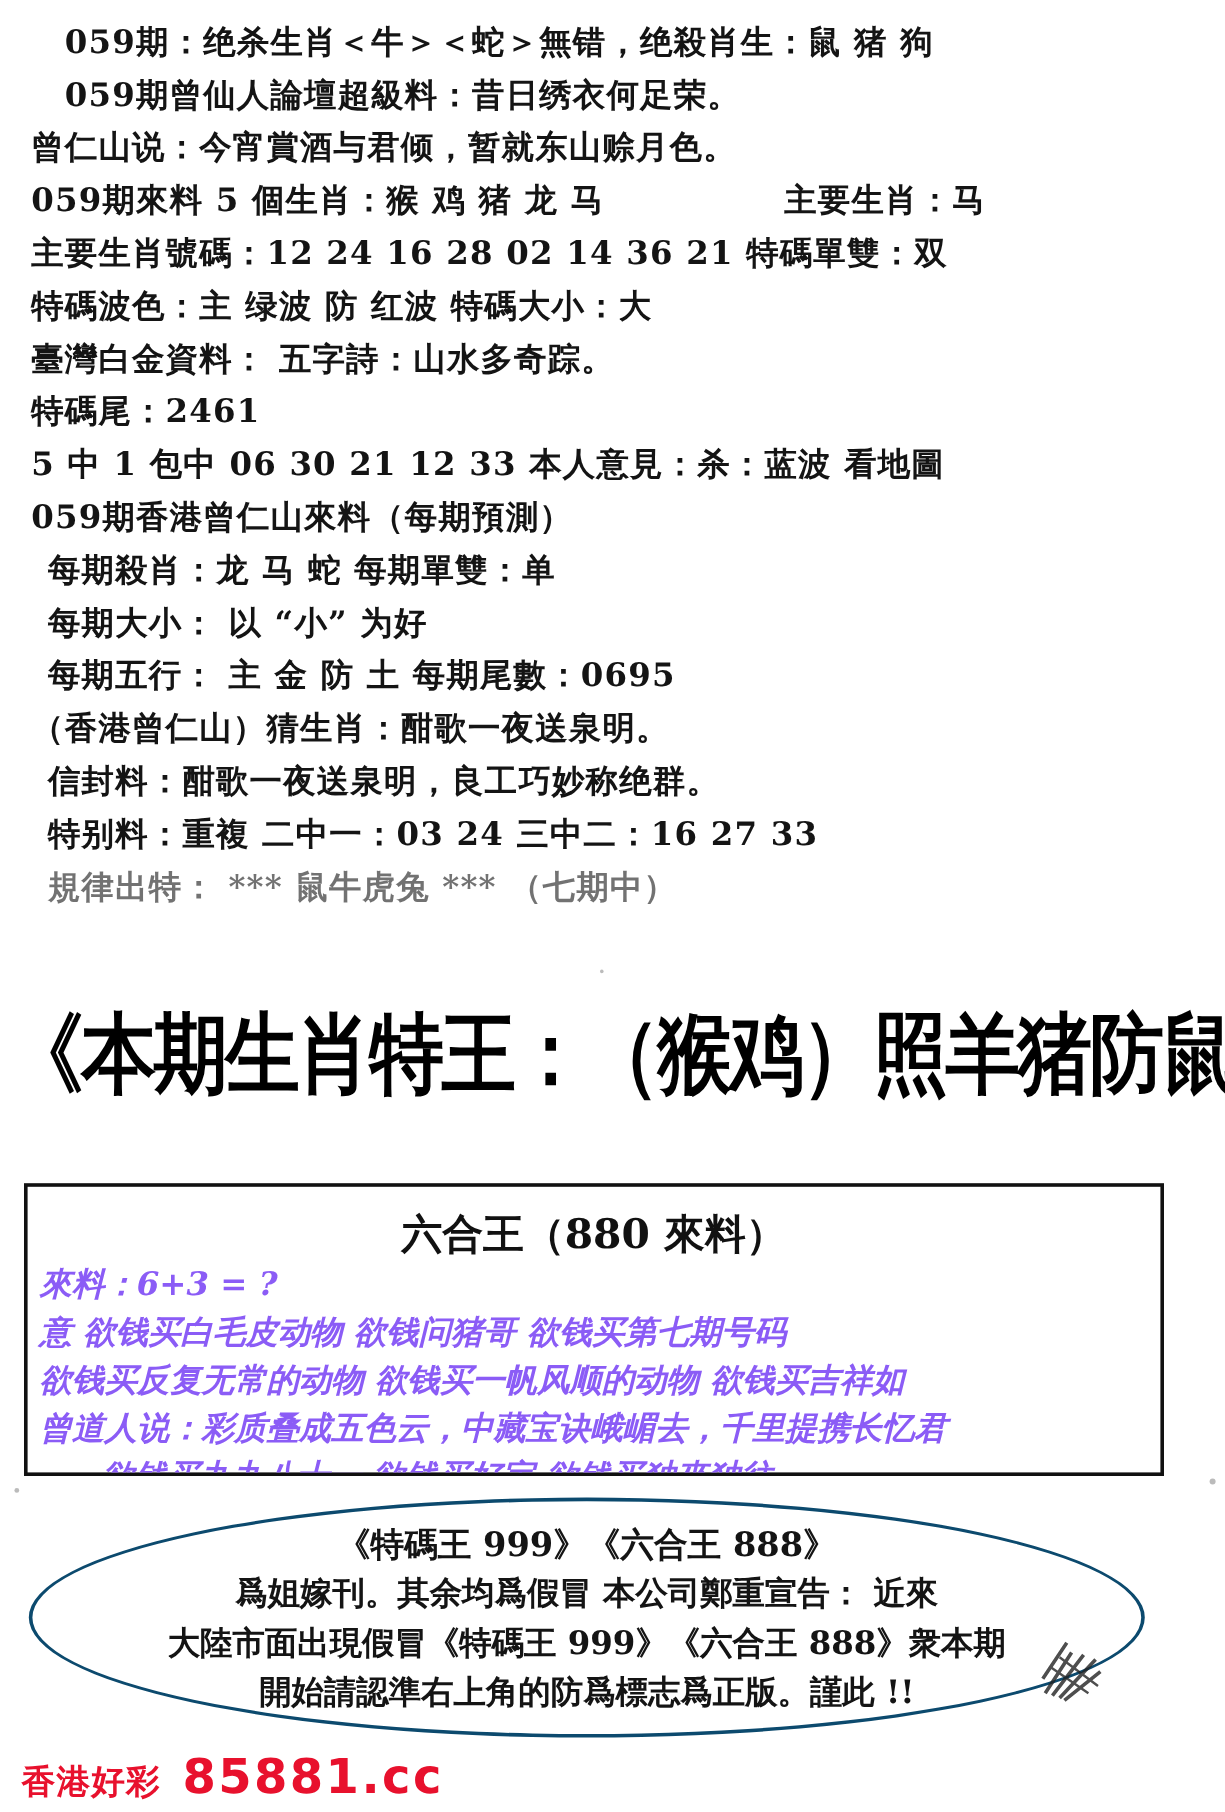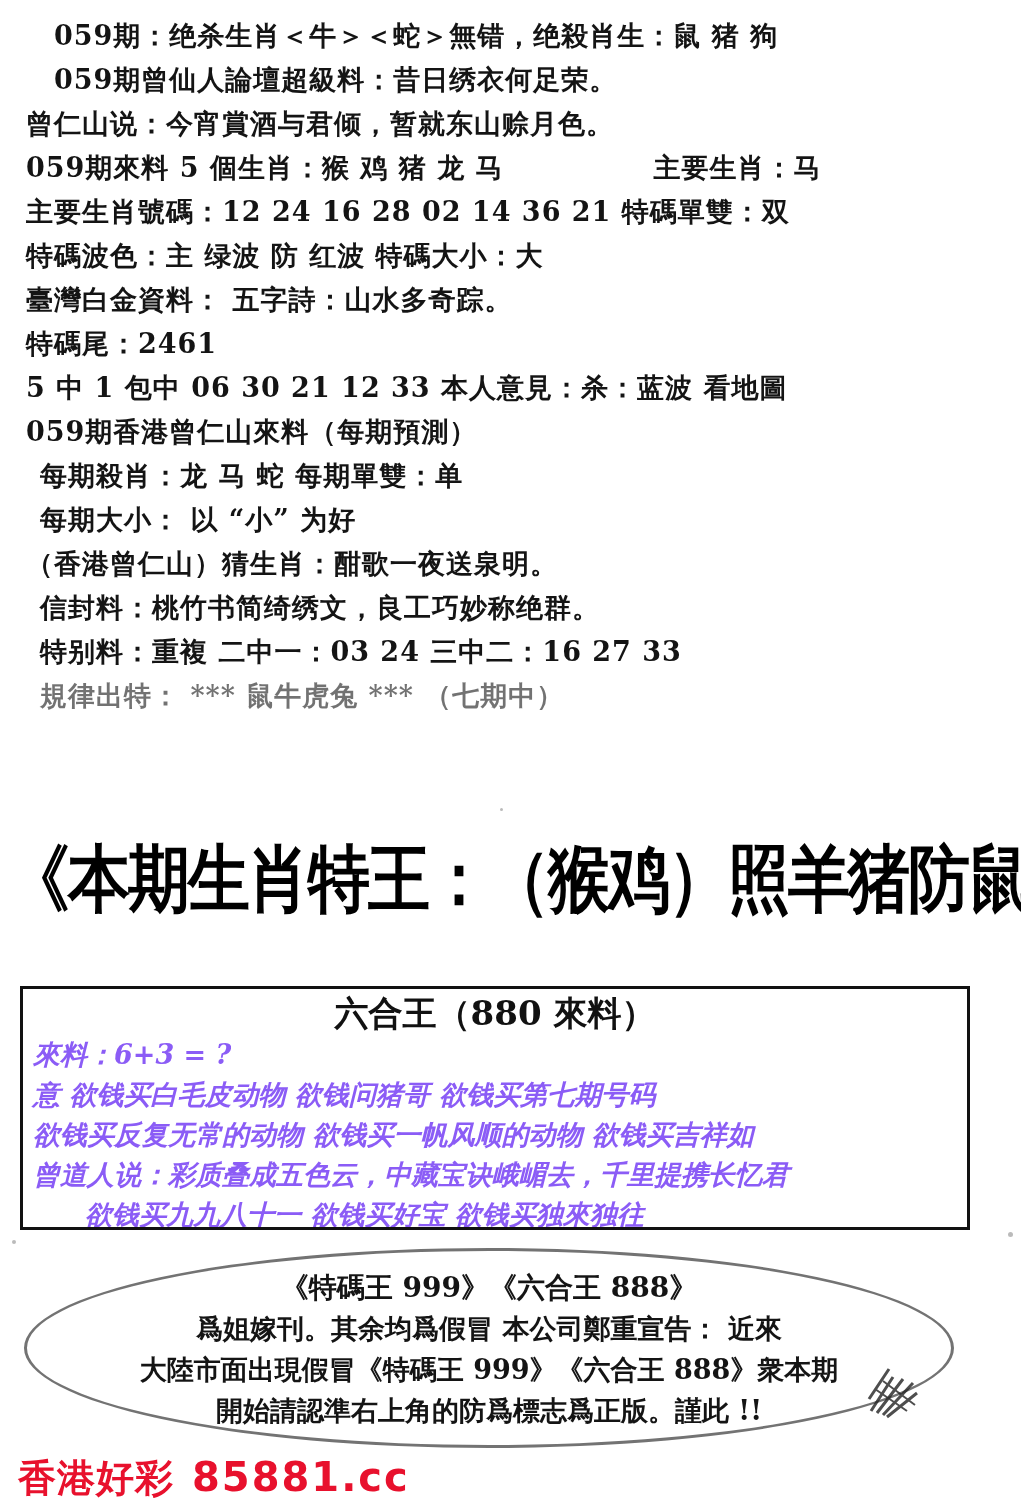--- a/index.html
+++ b/index.html
@@ -72,21 +72,21 @@
 
   
   .framed {
     position: absolute;
     left: 20px;
     top: 986px;
     width: 950px;
     height: 244px;
     border: 3px solid #111;
     box-sizing: border-box;
-    padding: 4px 10px 0 10px;
+    padding: 20px 10px 0 10px;
     overflow: hidden;
   }
   .framed .box-title {
     text-align: center;
     font-family: "DejaVu Serif", serif;
     font-size: 34px;
     font-weight: bold;
     line-height: 44px;
     color: #111;
     margin-top: -2px;
@@ -102,21 +102,21 @@
   }
   .framed .bline.center-ind { padding-left: 52px; }
 
   
   .oval {
     position: absolute;
     left: 24px;
     top: 1248px;
     width: 930px;
     height: 200px;
-    border: 3px solid #737373;
+    border: 3px solid #0c4a6e;
     border-radius: 50%;
     box-sizing: border-box;
     padding-top: 16px;
   }
   .oval .oline {
     text-align: center;
     font-family: "DejaVu Serif", serif;
     font-size: 27px;
     line-height: 41px;
     font-weight: 600;
@@ -141,21 +141,21 @@
     left: 18px;
     bottom: 6px;
     width: 1000px;
     display: flex;
     align-items: baseline;
     gap: 18px;
   }
   .footer .brand {
     font-family: "DejaVu Sans", sans-serif;
     font-weight: bold;
-    font-size: 38px;
+    font-size: 28px;
     color: #e8112d;
     letter-spacing: 1px;
   }
   .footer .url {
     font-family: "DejaVu Sans", sans-serif;
     font-weight: bold;
     font-size: 40px;
     color: #e8112d;
     letter-spacing: 2px;
   }
@@ -181,22 +181,23 @@
       <span>059期來料 5 個生肖：猴 鸡 猪 龙 马</span><span class="sp-lg"></span><span>主要生肖：马</span>
     </div>
     <div class="line">主要生肖號碼：12 24 16 28 02 14 36 21  特碼單雙：双</div>
     <div class="line">特碼波色：主 绿波  防 红波  特碼大小：大</div>
     <div class="line">臺灣白金資料：  五字詩：山水多奇踪。</div>
     <div class="line">特碼尾：2461</div>
     <div class="line">5 中 1 包中  06 30 21 12 33  本人意見：杀：蓝波 看地圖</div>
     <div class="line">059期香港曾仁山來料（每期預測）</div>
     <div class="line indent-2">每期殺肖：龙 马 蛇   每期單雙：单</div>
     <div class="line indent-2">每期大小： 以 “小” 为好</div>
+    <div class="line indent-2">每期五行： 主 金  防 土  每期尾數：0695</div>
     <div class="line">（香港曾仁山）猜生肖：酣歌一夜送泉明。</div>
-    <div class="line indent-2">信封料：桃竹书简绮绣文，良工巧妙称绝群。</div>
+    <div class="line indent-2">信封料：酣歌一夜送泉明，良工巧妙称绝群。</div>
     <div class="line indent-2">特别料：重複   二中一：03 24    三中二：16 27 33</div>
     <div class="line indent-2 faded">規律出特： ***  鼠牛虎兔 *** （七期中）</div>
   </div>
 
   <div class="headline">《本期生肖特王：（猴鸡）照羊猪防鼠午马》</div>
 
   <div class="framed">
     <div class="box-title">六合王（880 來料）</div>
     <div class="bline">來料：6+3 = ?</div>
     <div class="bline">意 欲钱买白毛皮动物   欲钱问猪哥  欲钱买第七期号码</div>

